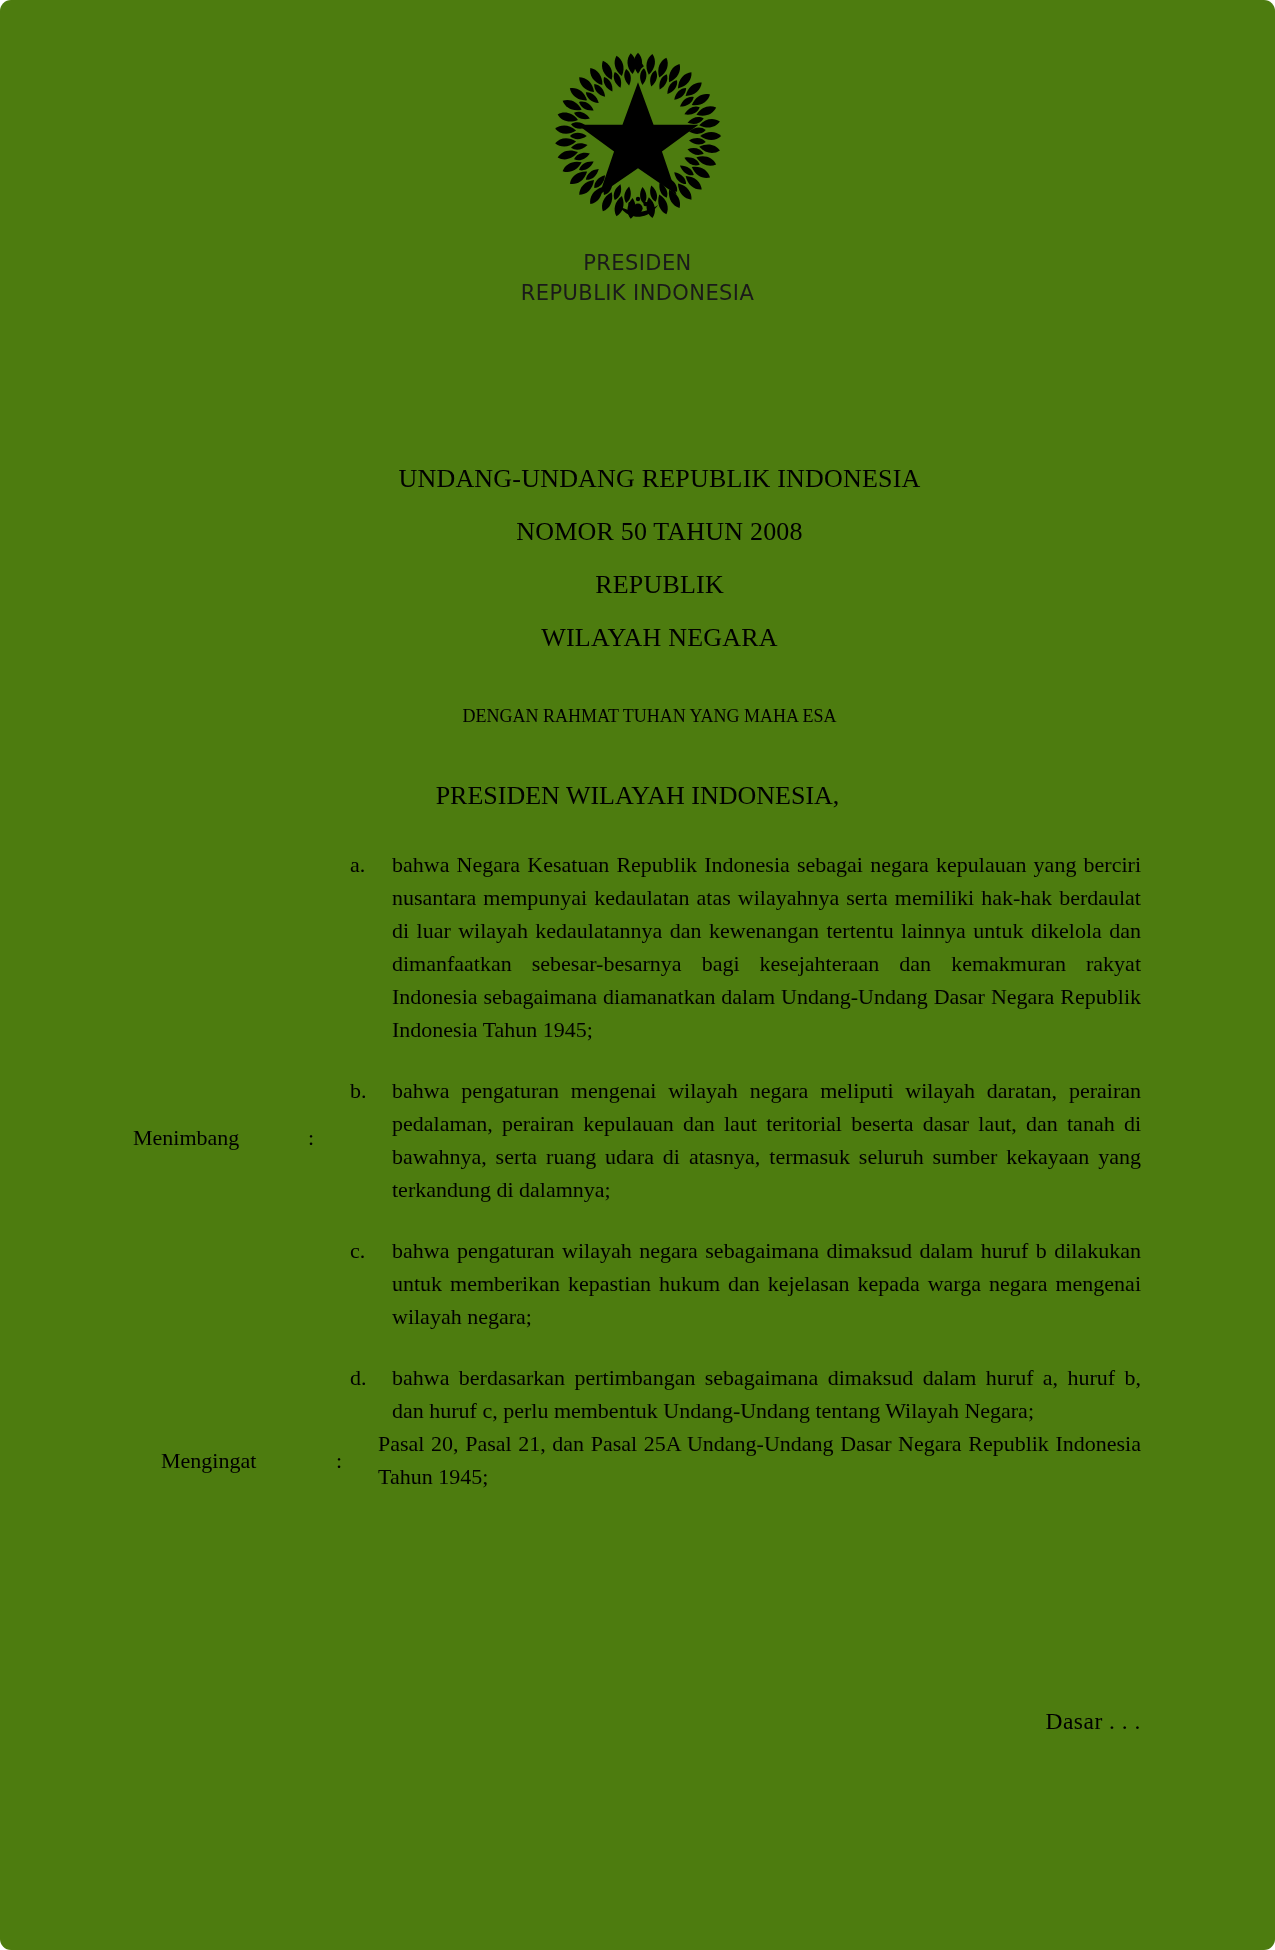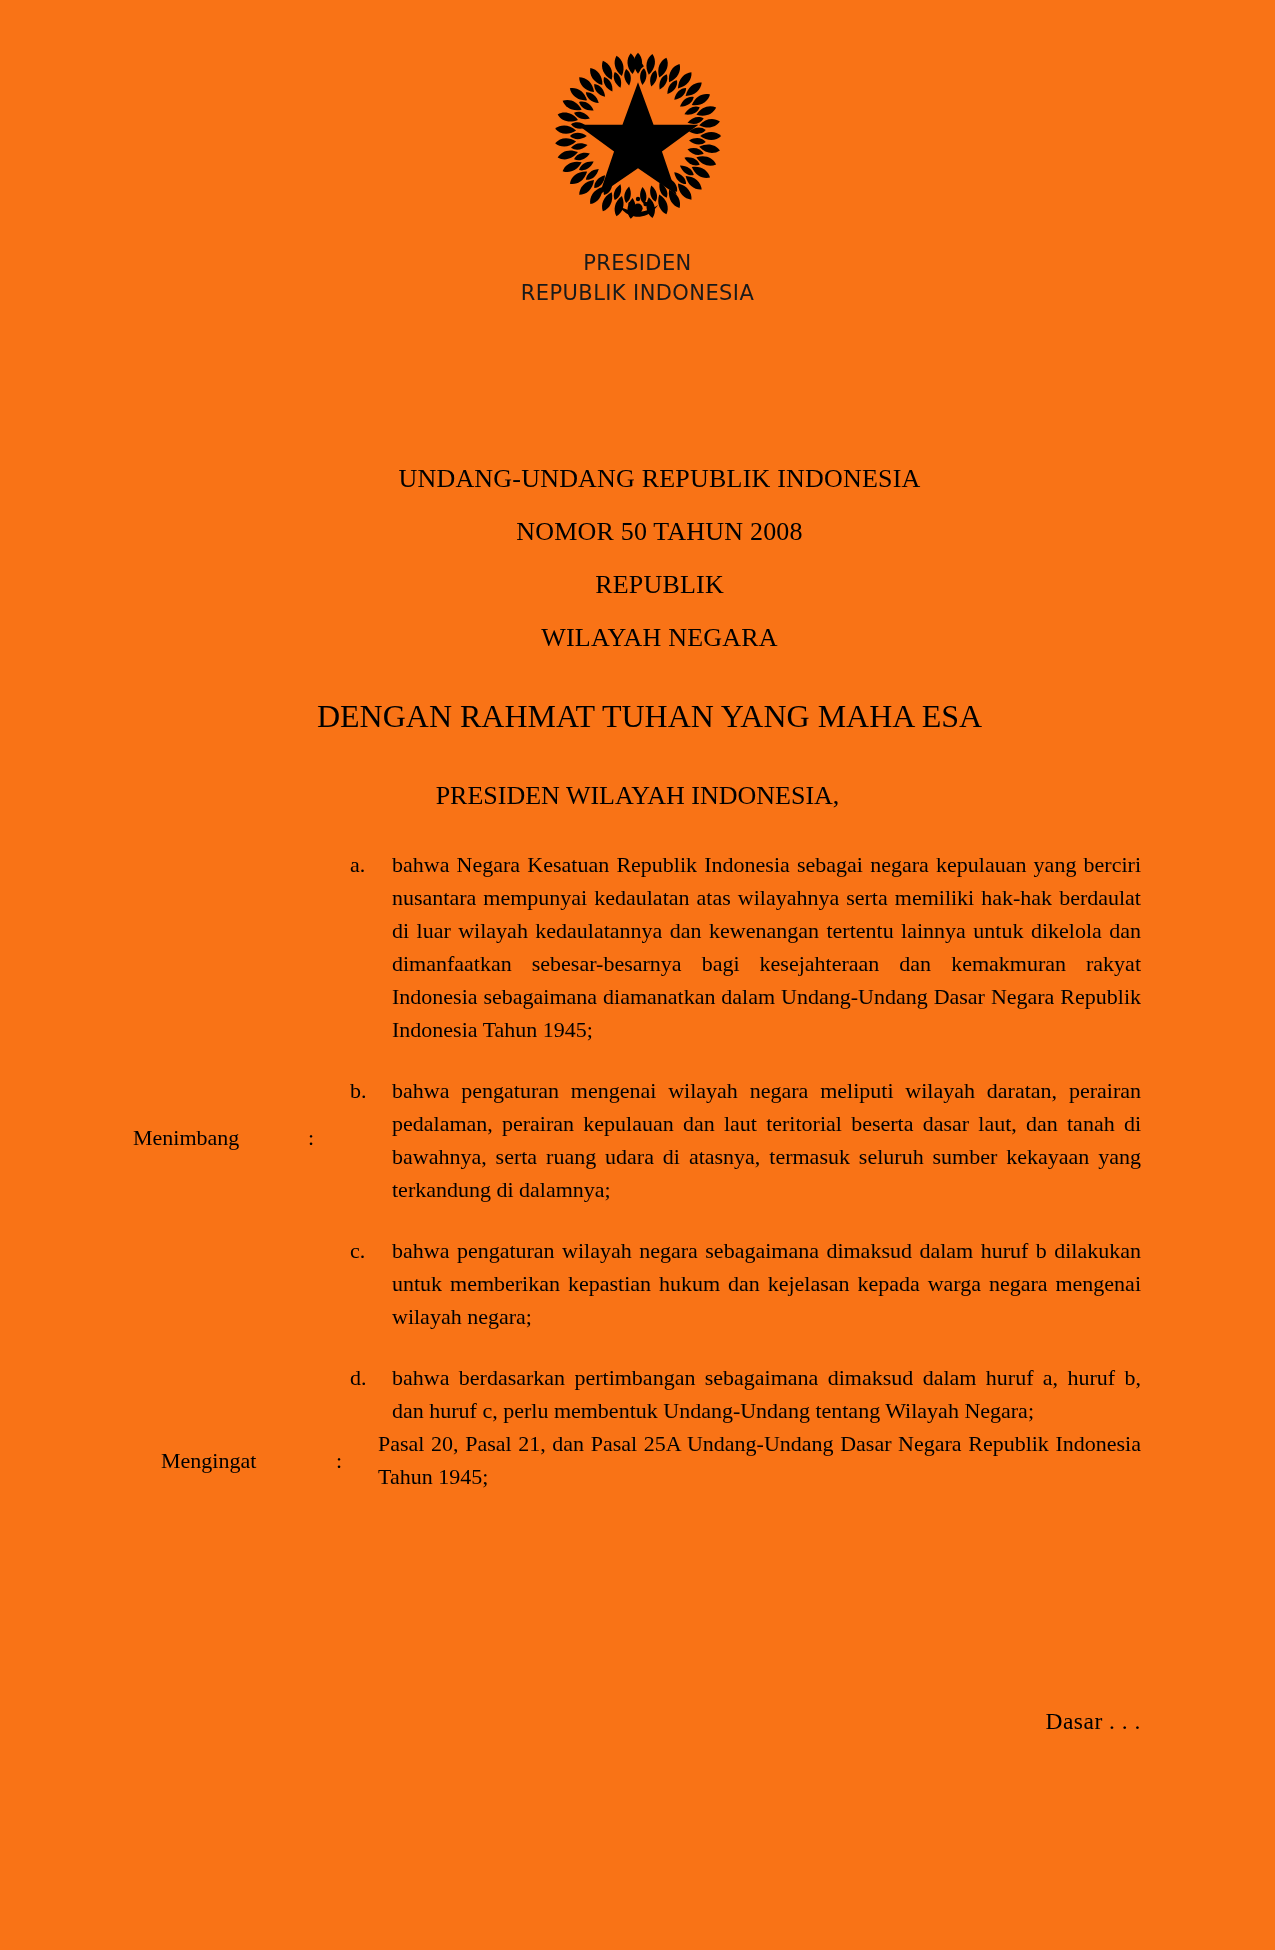--- a/index.html
+++ b/index.html
@@ -6,25 +6,26 @@
   html, body {
     margin: 0;
     padding: 0;
     background: #ffffff;
   }
 
   .page {
     position: relative;
     width: 1275px;
     height: 1950px;
-    background: #f97316;
+    background: #4d7c0f;
     margin: 0 auto;
     overflow: hidden;
     font-family: "Liberation Serif", "DejaVu Serif", serif;
     color: #000000;
+    border-radius: 11px;
     -webkit-font-smoothing: antialiased;
   }
 
   
   .masthead {
     position: absolute;
     left: 0;
     top: 52px;
     width: 1275px;
     text-align: center;
@@ -65,21 +66,21 @@
 
   
   .invocation {
     position: absolute;
     left: 0;
     top: 690px;
     width: 1275px;
     text-align: center;
   }
   .invocation .line-1 {
-    font-size: 32px;
+    font-size: 18px;
     line-height: 53px;
     margin-left: 24px;
   }
   .invocation .line-2 {
     font-size: 26px;
     line-height: 53px;
     margin-top: 26px;
   }
 
   

